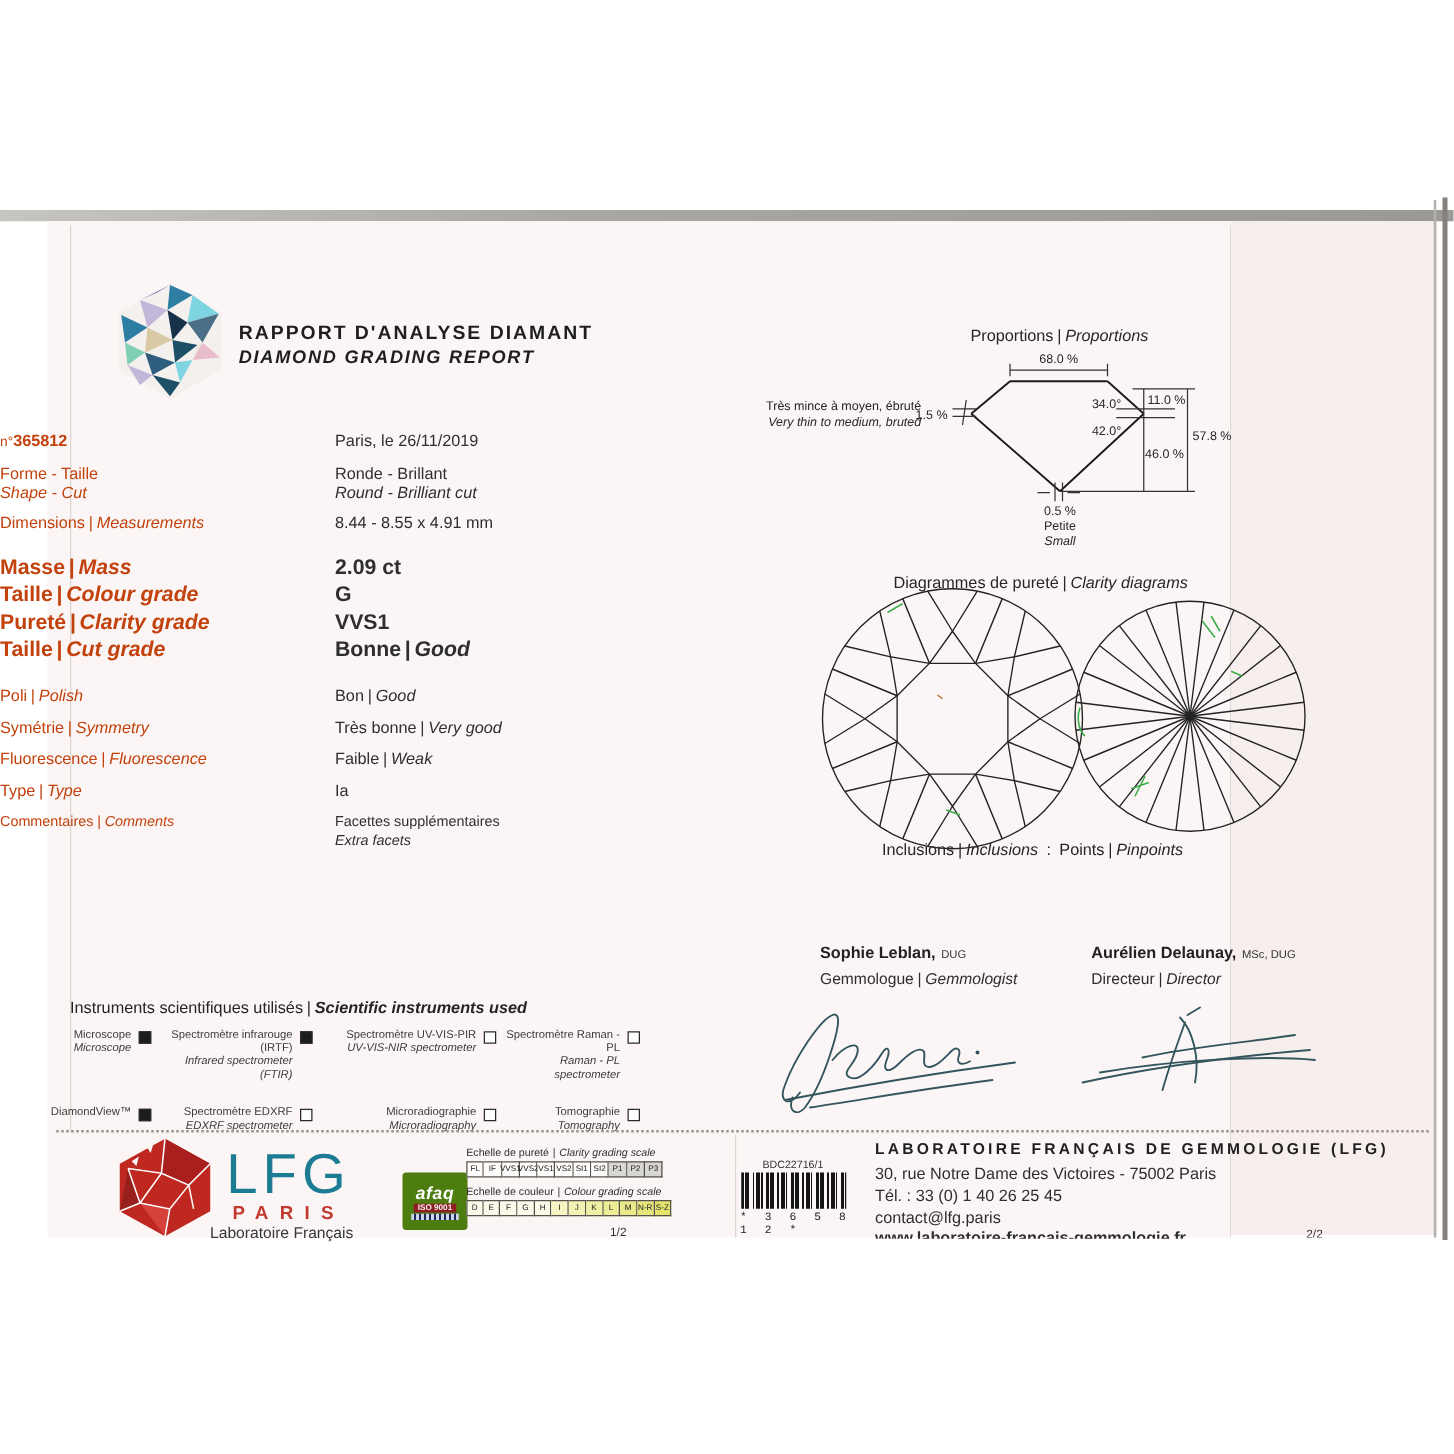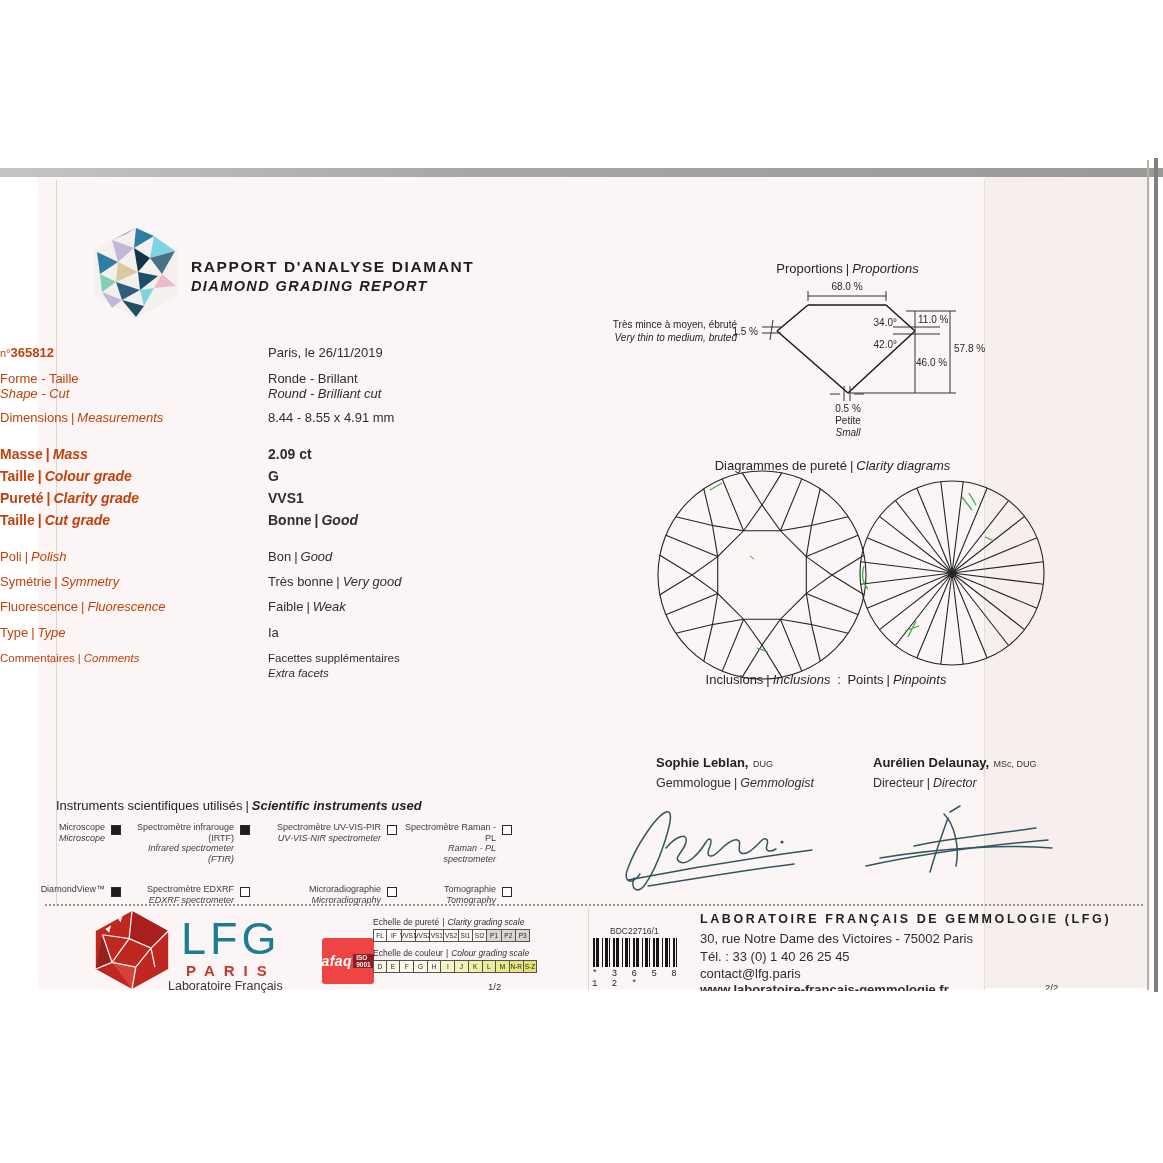--- a/index.html
+++ b/index.html
@@ -19,21 +19,21 @@
   .foot-vline{position:absolute;left:588px;top:908px;width:1px;height:82px;background:#ddd6d3;}
 
   
   .title-fr{position:absolute;left:191px;top:258px;font-size:15.5px;font-weight:bold;letter-spacing:1.6px;color:#1e1e1e;}
   .title-en{position:absolute;left:191px;top:278px;font-size:14.5px;font-weight:bold;font-style:italic;letter-spacing:1.4px;color:#1e1e1e;}
 
   
   .row{position:absolute;left:0;display:flex;align-items:flex-start;}
   .row .lbl{width:253px;text-align:left;font-size:13px;line-height:14.5px;color:#c2410c;}
   .row .val{margin-left:15px;font-size:13px;line-height:14.5px;color:#2e2e2e;text-align:left;}
-  .row.grade .lbl,.row.grade .val{font-weight:bold;font-size:14px;}
+  .row.grade .lbl,.row.grade .val{font-weight:bold;font-size:17px;}
   .it{font-style:italic;}
   .small-no{font-size:11px;}
   .bold{font-weight:bold;}
   .sep{padding:0 3px;}
 
   
   .sec-title{position:absolute;font-size:13px;color:#262626;text-align:center;}
 
   svg{font-family:"Liberation Sans",sans-serif;}
   svg text{fill:#262626;font-size:10px;}
@@ -54,22 +54,22 @@
               grid-template-columns:121px 129px 147px 115px;row-gap:20px;}
   .instr-cell{display:flex;justify-content:flex-end;align-items:flex-start;gap:6px;}
   .instr-lbl{text-align:right;font-size:9px;line-height:10.5px;color:#3c3c3c;}
   .cb{flex:0 0 auto;width:8px;height:8px;border:1.2px solid #2a2a2a;background:#fdfdfd;margin-top:3px;}
   .cb.filled{background:#1c1c1c;}
 
   
   .lfg-word{position:absolute;left:181px;top:913px;font-size:45px;letter-spacing:4px;color:#1b7c93;}
   .paris-word{position:absolute;left:186px;top:962px;font-size:15px;font-weight:bold;letter-spacing:9px;color:#c13a30;}
   .lab-fr-word{position:absolute;left:168px;top:979px;font-size:12.5px;color:#38383a;}
-  .afaq{position:absolute;left:322px;top:938px;width:52px;height:46px;background:#ef4444;border-radius:3px;
-        display:flex;flex-direction:row;align-items:center;justify-content:center;gap:1px;}
+  .afaq{position:absolute;left:322px;top:938px;width:52px;height:46px;background:#4d7c0f;border-radius:3px;
+        display:flex;flex-direction:column;align-items:center;justify-content:center;gap:1px;}
   .afaq .a1{color:#fff;font-size:14px;font-weight:bold;font-style:italic;letter-spacing:.5px;}
   .afaq .a2{background:#8f1d22;color:#f3f3f3;font-size:6.5px;font-weight:bold;padding:0 3px;}
   .afaq .a3{width:38px;height:5px;background:repeating-linear-gradient(90deg,#cfd6ec 0 2px,#1e2a5e 2px 4px);}
 
   .scale-title{font-size:8.5px;color:#2f2f2f;}
   .cells{display:flex;margin-top:2px;}
   .cell{box-sizing:border-box;border:1px solid #55534f;border-left:none;height:13px;
         display:flex;align-items:center;justify-content:center;font-size:6.5px;color:#222;background:#fdfcfa;}
   .cell:first-child{border-left:1px solid #55534f;}
   .clarity-cells .cell{width:14.3px;}

